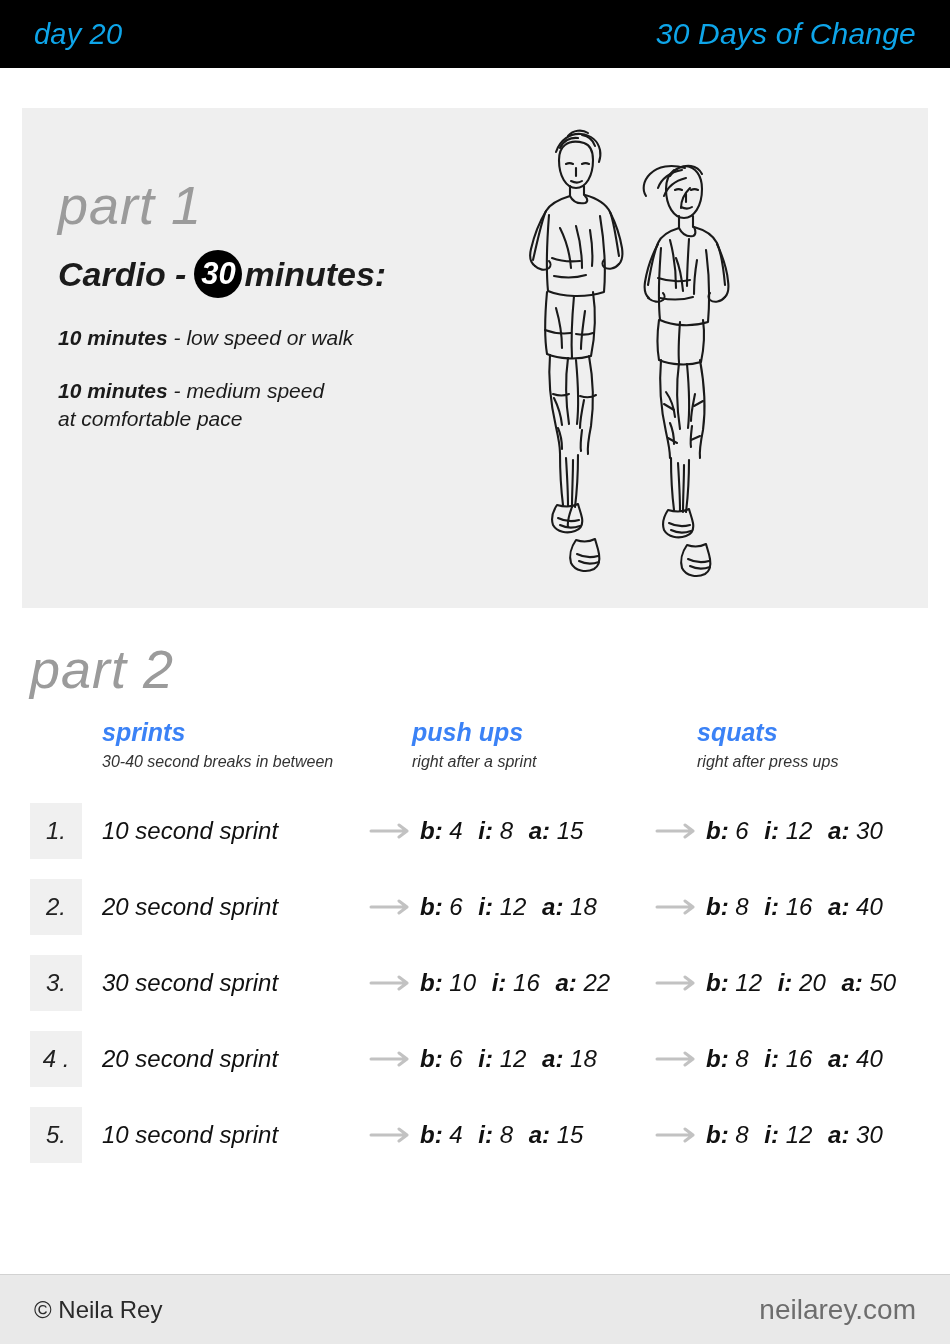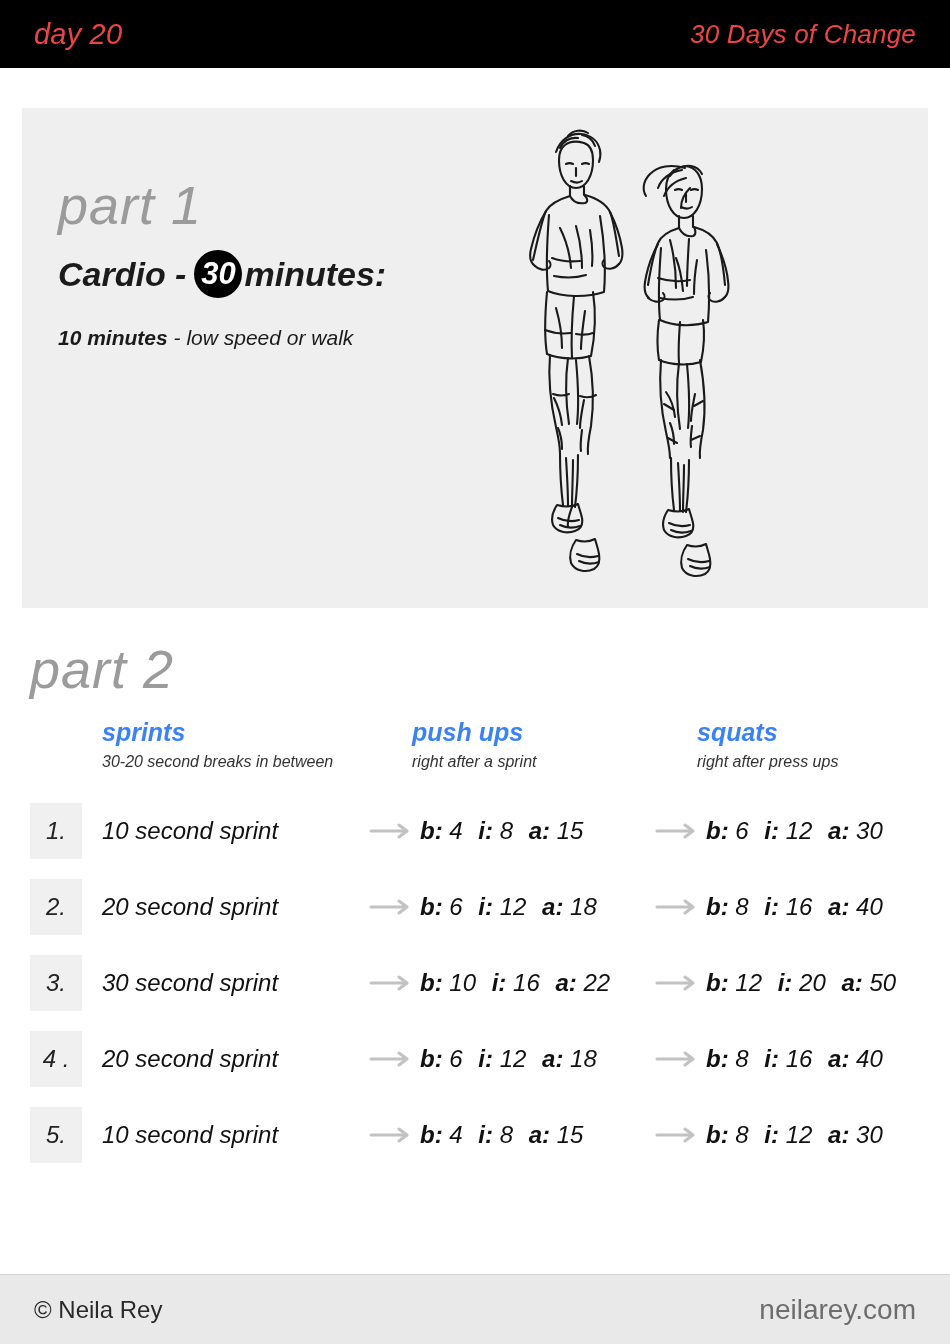--- a/index.html
+++ b/index.html
@@ -16,36 +16,36 @@
     width: 950px;
     height: 1344px;
     display: flex;
     flex-direction: column;
   }
 
   
   .header {
     height: 68px;
     background: #000000;
-    color: #ef4444;
+    color: #0ea5e9;
     display: flex;
     align-items: center;
     justify-content: space-between;
     padding: 1px 34px;
     flex: 0 0 auto;
     gap: 46px;
   }
   .header .day {
     font-size: 29px;
     font-style: italic;
     font-weight: 400;
     letter-spacing: .2px;
   }
   .header .brand {
-    font-size: 26px;
+    font-size: 30px;
     font-style: italic;
     font-weight: 400;
     letter-spacing: .2px;
   }
 
   
   .part1 {
     margin: 40px 22px 0 22px;
     background: #efefef;
     height: 500px;
@@ -212,20 +212,24 @@
       <div class="cardio-line">
         <span>Cardio -</span>
         <span class="badge">30</span>
         <span>minutes:</span>
       </div>
 
       <div class="bullet">
         <b>10 minutes</b><span> - low speed or walk</span>
       </div>
 
+      <div class="bullet">
+        <b>10 minutes</b><span> - medium speed</span><br>
+        <span>at comfortable pace</span>
+      </div>
 
     </div>
 
     <div class="runners">
       <svg viewBox="0 0 330 510" fill="none" stroke="#1a1a1a" stroke-width="2.1" stroke-linecap="round" stroke-linejoin="round">
 
         <g>
 
           <path d="M66 44c4-12 14-19 25-18 10 1 17 7 19 16 1 5 0 9-1 12"></path>
           <path d="M70 40c3-7 10-11 18-10M78 28c5-6 14-7 20-3M92 27c6 1 11 5 13 11"></path>
@@ -326,21 +330,21 @@
     </div>
   </div>
 
   <div class="part2">
     <div class="part-label">part 2</div>
 
     <div class="col-heads">
       <div class="ch-num"></div>
       <div class="ch-sprints">
         <div class="col-title">sprints</div>
-        <div class="col-sub">30-20 second breaks in between</div>
+        <div class="col-sub">30-40 second breaks in between</div>
       </div>
       <div class="ch-push">
         <div class="col-title">push ups</div>
         <div class="col-sub">right after a sprint</div>
       </div>
       <div class="ch-squat">
         <div class="col-title">squats</div>
         <div class="col-sub">right after press ups</div>
       </div>
     </div>

